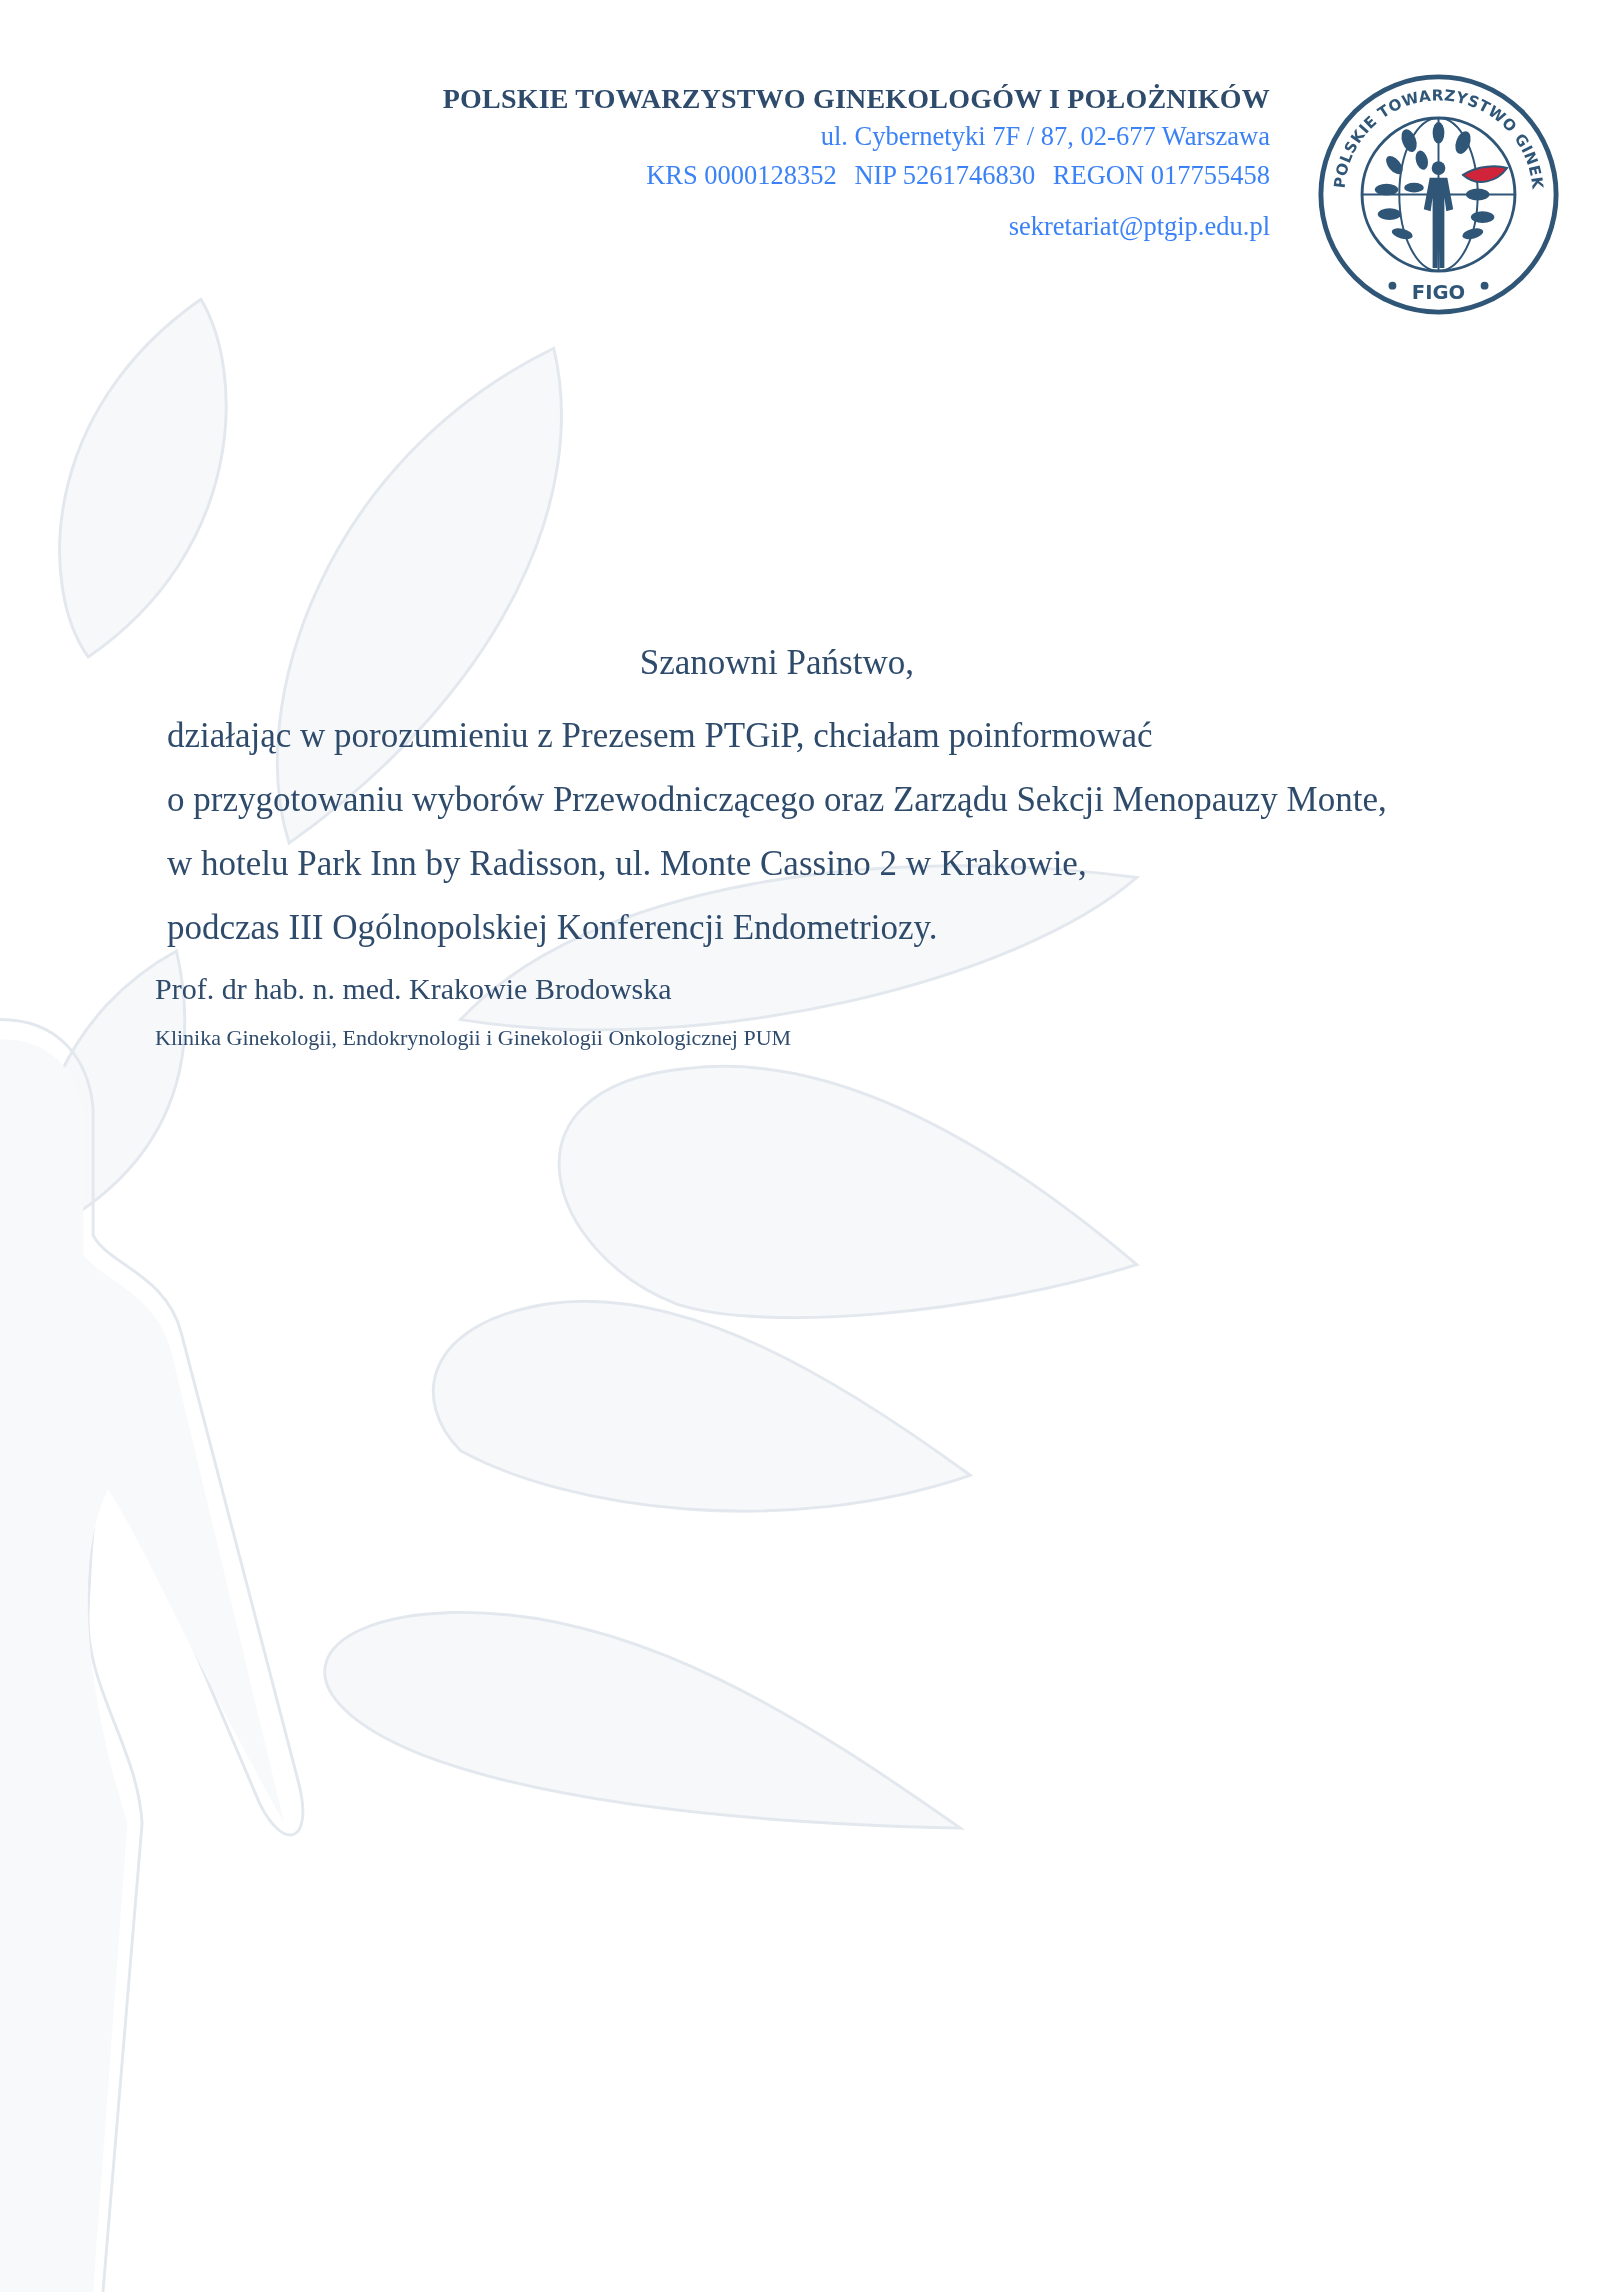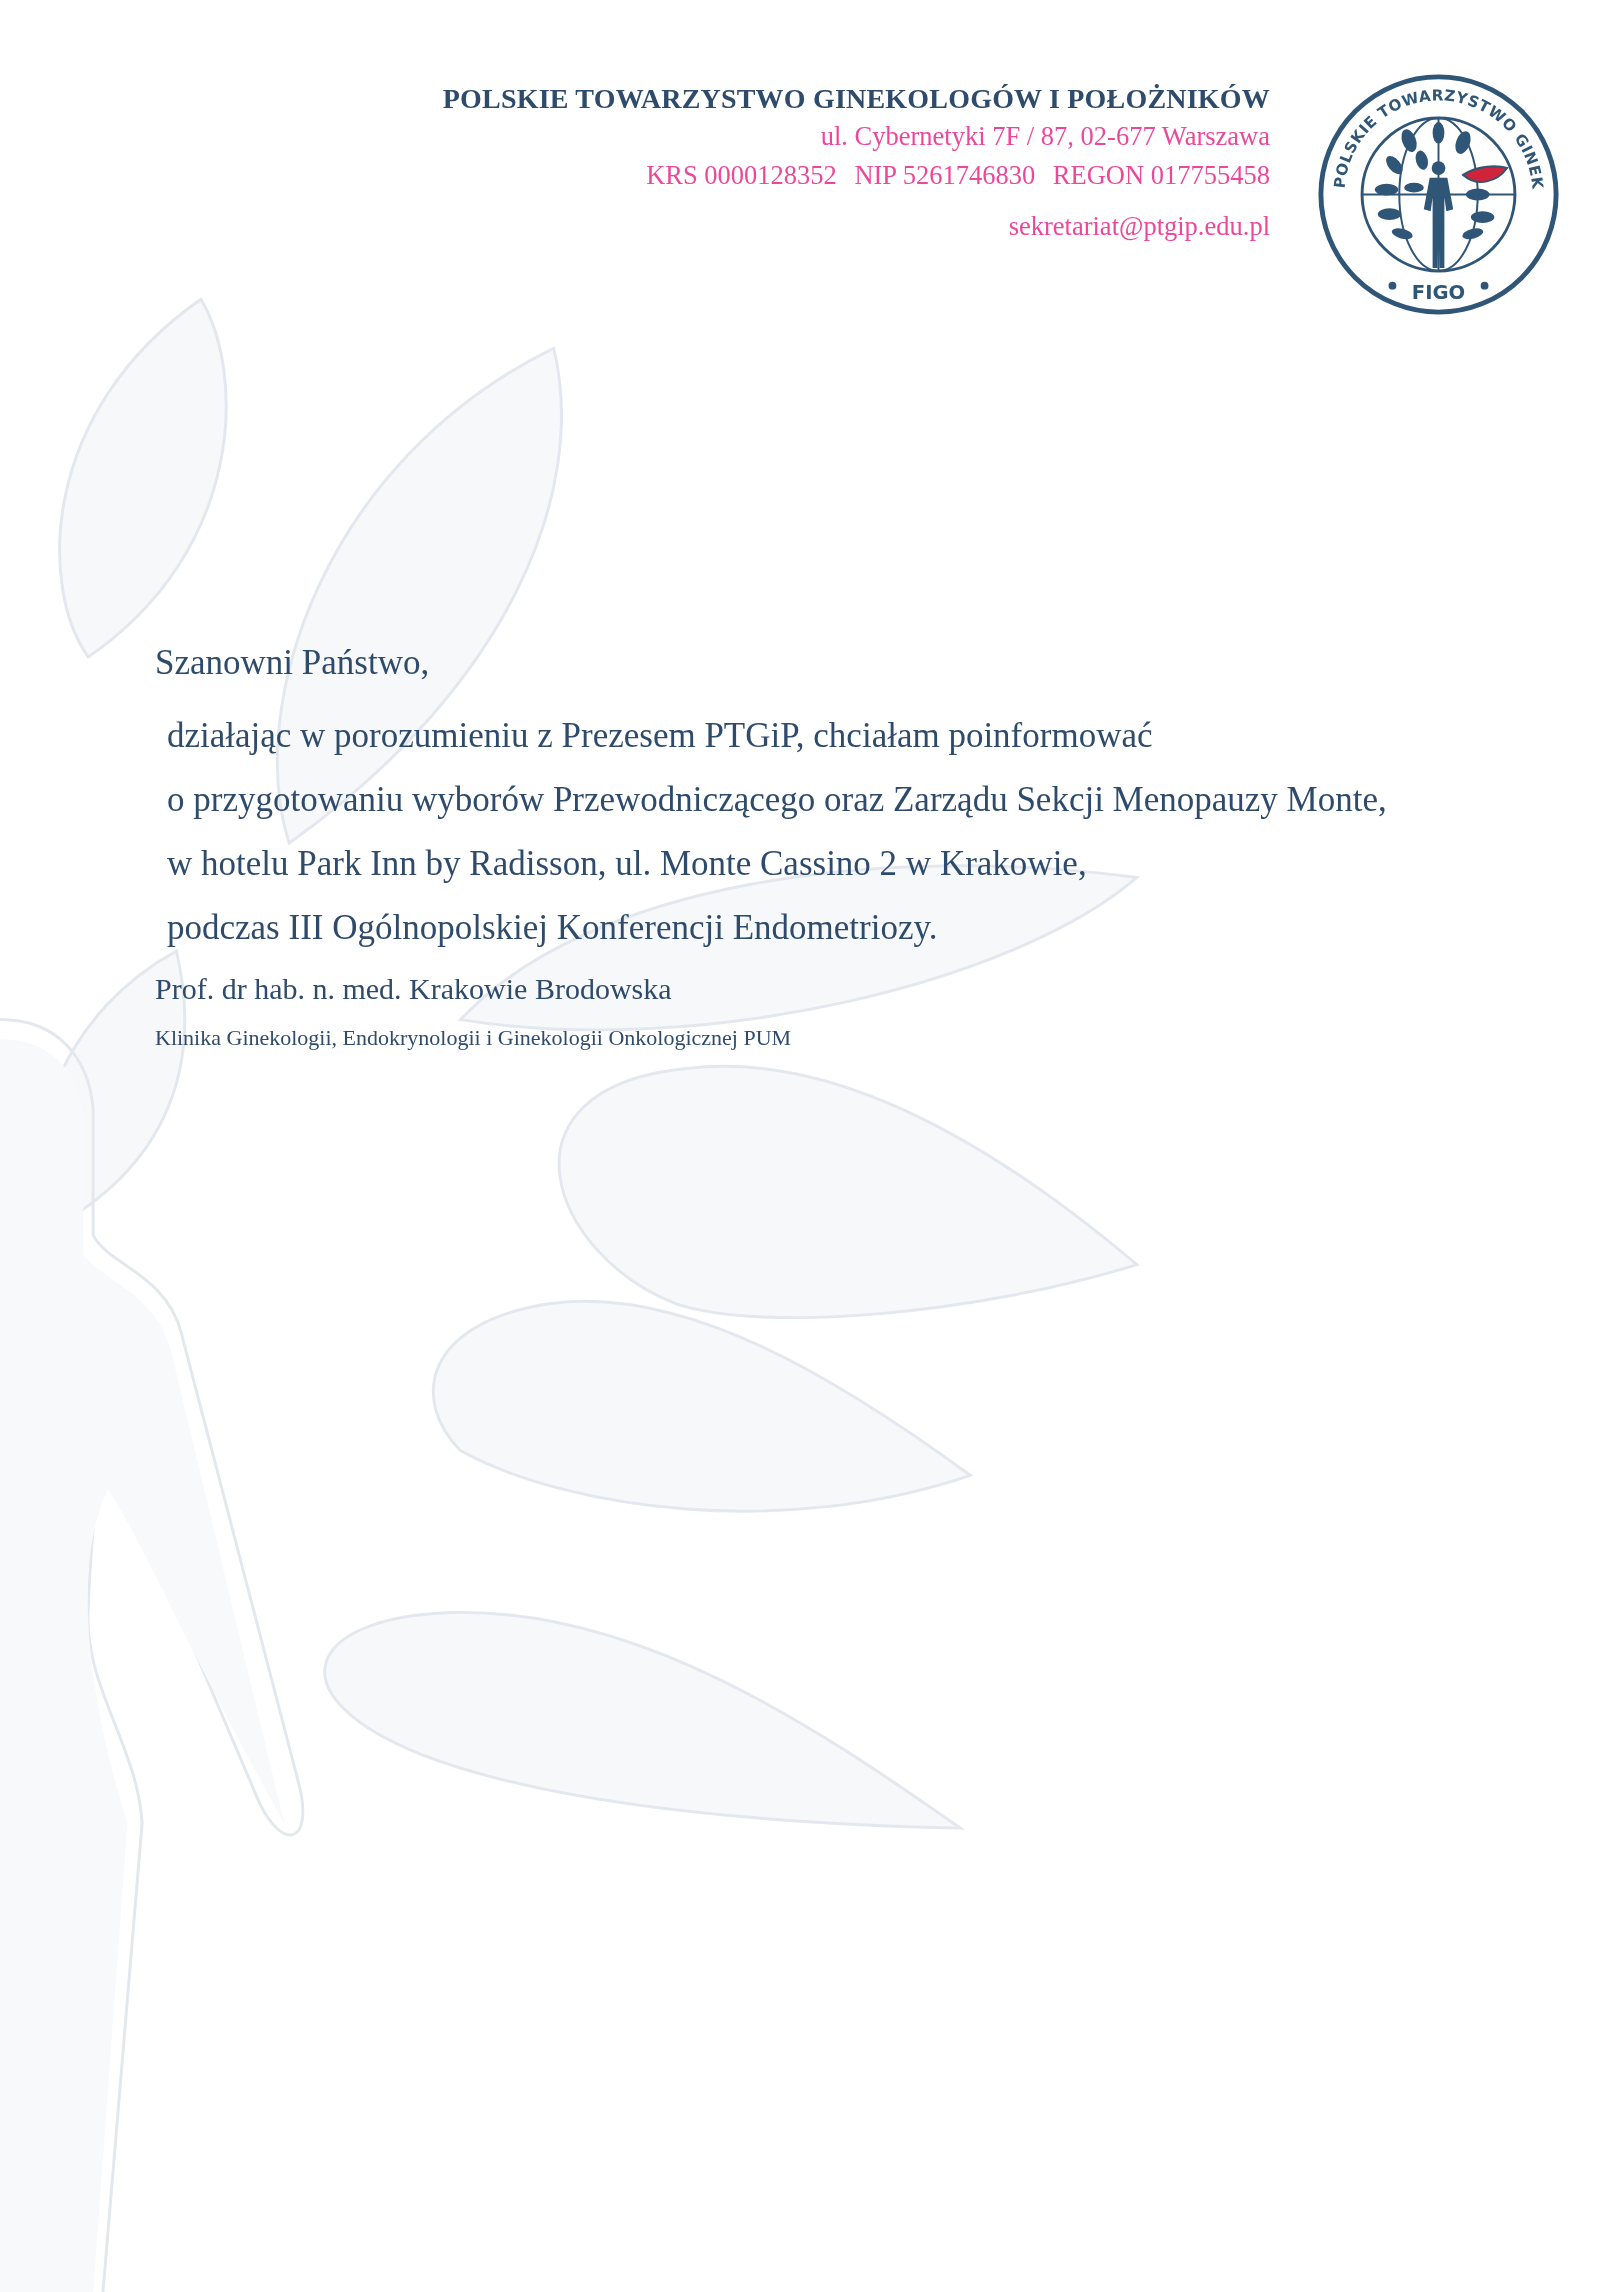--- a/index.html
+++ b/index.html
@@ -1,26 +1,26 @@
 <!DOCTYPE html>
 <html><head>
   <meta charset="utf-8">
   <style>
     html, body { margin: 0; padding: 0; background: #ffffff; }
     body { width: 1621px; height: 2293px; position: relative; overflow: hidden;
            font-family: "Liberation Serif", "DejaVu Serif", serif; color: #2f4b6c; }
     .watermark { position: absolute; left: 0; top: 0; width: 1621px; height: 2293px; z-index: 0; }
     .header { position: absolute; right: 351px; top: 80px; text-align: right; z-index: 2; }
     .org-name { font-size: 28px; font-weight: bold; letter-spacing: 0.2px; color: #2f4b6c; line-height: 37px; }
-    .hdr-line { font-size: 26.5px; line-height: 39px; color: #ec4899; }
+    .hdr-line { font-size: 26.5px; line-height: 39px; color: #3b82f6; }
     .hdr-line.email { margin-top: 11.8px; }
     .sp { display: inline-block; width: 17.6px; }
     .logo { position: absolute; left: 1316px; top: 72px; width: 245px; height: 245px; z-index: 2; }
     .body { position: absolute; left: 155px; top: 639px; z-index: 2; }
-    .greeting { font-size: 35px; line-height: 47px; margin-bottom: 23.5px; }
+    .greeting { font-size: 35px; line-height: 47px; margin-bottom: 23.5px; text-align: center; }
     .para p { margin: 12px; font-size: 35px; line-height: 52px; }
     .closing { margin-top: 61px; font-size: 30px; line-height: 43px; }
     .signer { margin-top: 13.7px; font-size: 30px; line-height: 43px; }
     .affil { margin-top: 9.8px; font-size: 22px; line-height: 35px; }
   </style>
 </head>
 <body>
 
 <svg class="watermark" viewBox="0 0 1654 2339" xmlns="http://www.w3.org/2000/svg">
   <g fill="#f6f8fa" stroke="#e3e8ee" stroke-width="3">

